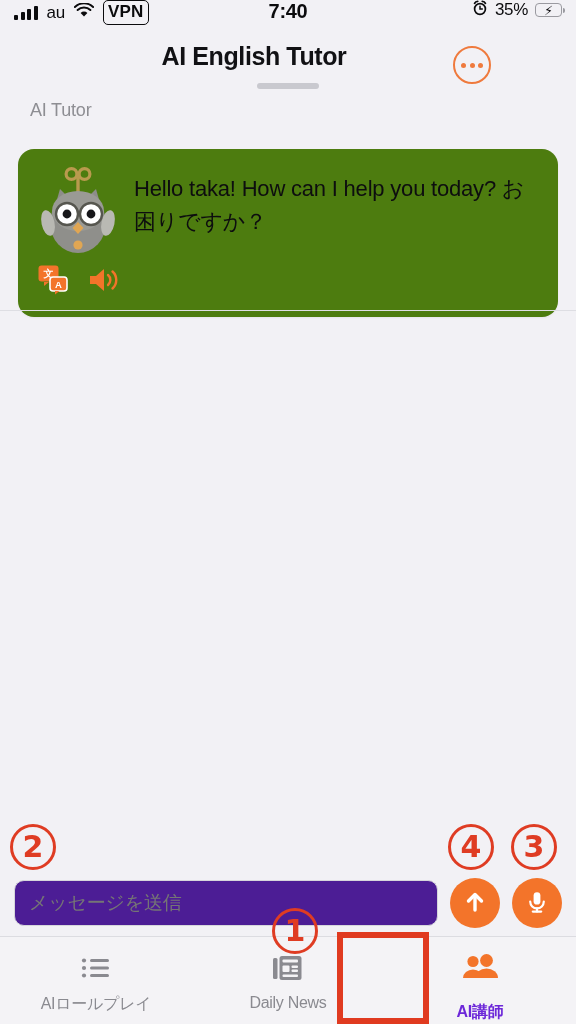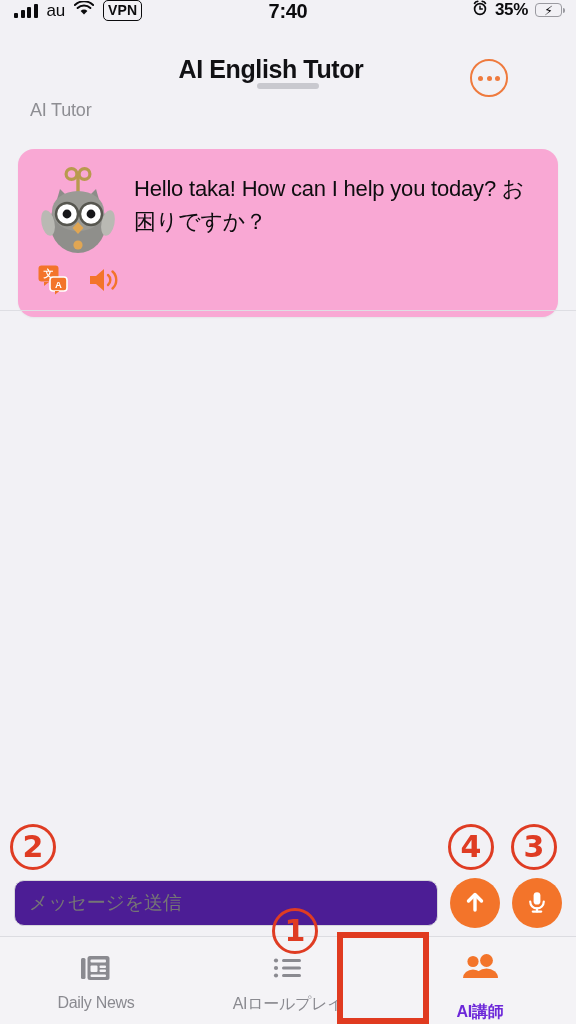--- a/index.html
+++ b/index.html
@@ -24,33 +24,33 @@
     position:relative; z-index:2; }
   .bars { display:flex; align-items:flex-end; gap:2.5px; height:15px; }
   .bars i { display:block; width:4px; background:#0b0b0d; border-radius:1px; }
   .bars i:nth-child(1){ height:5px; }
   .bars i:nth-child(2){ height:8px; }
   .bars i:nth-child(3){ height:11px; }
   .bars i:nth-child(4){ height:14px; }
   .carrier { font-size:17px; letter-spacing:-0.2px; }
   .vpn {
     border:1.8px solid #0b0b0d; border-radius:5px;
-    font-size:14px; font-weight:700; padding:1px 4px 2px; letter-spacing:0.2px;
-  }
-  .pct { font-size:17px; font-weight:700; letter-spacing:-0.3px; }
+    font-size:17px; font-weight:700; padding:1px 4px 2px; letter-spacing:0.2px;
+  }
+  .pct { font-size:17px; font-weight:400; letter-spacing:-0.3px; }
   .battery { position:relative; width:27px; height:14px;
     border:1.6px solid #9a9aa0; border-radius:4px; padding:1.5px; }
   .battery .fill { width:100%; height:100%; background:#37c84a; border-radius:2px; }
   .battery::after { content:""; position:absolute; right:-4px; top:4px;
     width:2.5px; height:5px; background:#9a9aa0; border-radius:0 2px 2px 0; }
   .battery .bolt { position:absolute; left:50%; top:50%; transform:translate(-50%,-50%);
     font-size:13px; line-height:1; color:#0b0b0d; }
 
   
-  .header { position:absolute; top:34px; left:17px; width:508px; height:62px;margin-top:13px; }
+  .header { position:absolute; top:34px; left:0; width:508px; height:62px; }
   .header-title {
     position:absolute; left:0; right:0; top:8px; text-align:center;
     font-size:25px; font-weight:700; color:#111114; letter-spacing:-0.4px;
   }
   .more-btn {
     position:absolute; right:17px; top:12px;
     width:38px; height:38px; border-radius:50%;
     border:2px solid #ef7a3d; display:flex; align-items:center;
     justify-content:center; gap:3.5px; background:transparent;
   }
@@ -59,21 +59,21 @@
     position:absolute; left:50%; transform:translateX(-50%); top:83px;
     width:62px; height:6px; border-radius:3px; background:#c9c9cf;
   }
 
   
   .chat { position:absolute; top:96px; left:0; width:576px; }
   .sender-label {
     margin:4px 0 28px 30px; font-size:18px; color:#8e8e93; letter-spacing:-0.2px;
   }
   .bubble {
-    margin:0 18px; background:#f9a8d4; border-radius:16px;
+    margin:0 18px; background:#4d7c0f; border-radius:16px;
     padding:18px 20px 16px 18px; min-height:168px;
     box-shadow:0 1px 2px rgba(0,0,0,0.05);
   }
   .bubble-row { display:flex; align-items:flex-start; gap:14px; }
   .avatar { width:84px; height:92px; flex:0 0 84px; position:relative; }
   .msg-text {
     font-size:22px; line-height:1.48; color:#0d0d0f; letter-spacing:-0.2px;
     padding-top:6px;
   }
   .bubble-actions { display:flex; align-items:center; gap:16px; margin-top:6px; margin-left:2px; }
@@ -258,46 +258,46 @@
         </svg>
       </span>
     </button>
   </div>
 
   <div class="tabbar">
 
     <div class="tab">
       <span class="tab-icon">
         <svg width="34" height="30" viewBox="0 0 34 30">
+          <circle cx="5" cy="7.5" r="2.1" fill="#8a8a90"></circle>
+          <circle cx="5" cy="15" r="2.1" fill="#8a8a90"></circle>
+          <circle cx="5" cy="22.5" r="2.1" fill="#8a8a90"></circle>
+          <rect x="11" y="6" width="19" height="3" rx="1.5" fill="#8a8a90"></rect>
+          <rect x="11" y="13.5" width="19" height="3" rx="1.5" fill="#8a8a90"></rect>
+          <rect x="11" y="21" width="19" height="3" rx="1.5" fill="#8a8a90"></rect>
+        </svg>
+      </span>
+      <span class="tab-label">AIロールプレイ</span>
+    </div>
+
+    <div class="tab">
+      <span class="tab-icon">
+        <svg width="34" height="30" viewBox="0 0 34 30">
           <rect x="2" y="5" width="4.5" height="21" rx="1.5" fill="#8a8a90"></rect>
           <rect x="8.5" y="3" width="22" height="24" rx="2.5" fill="#8a8a90"></rect>
           <rect x="11.5" y="6.5" width="15.5" height="3" rx="1" fill="#f4f3f6"></rect>
           <rect x="11.5" y="12.5" width="7" height="6.5" rx="1" fill="#f4f3f6"></rect>
           <rect x="20.5" y="12.5" width="6.5" height="2.4" rx="1" fill="#f4f3f6"></rect>
           <rect x="20.5" y="16.6" width="6.5" height="2.4" rx="1" fill="#f4f3f6"></rect>
           <rect x="11.5" y="21.5" width="15.5" height="2.4" rx="1" fill="#f4f3f6"></rect>
         </svg>
       </span>
       <span class="tab-label">Daily News</span>
     </div>
 
-    <div class="tab">
-      <span class="tab-icon">
-        <svg width="34" height="30" viewBox="0 0 34 30">
-          <circle cx="5" cy="7.5" r="2.1" fill="#8a8a90"></circle>
-          <circle cx="5" cy="15" r="2.1" fill="#8a8a90"></circle>
-          <circle cx="5" cy="22.5" r="2.1" fill="#8a8a90"></circle>
-          <rect x="11" y="6" width="19" height="3" rx="1.5" fill="#8a8a90"></rect>
-          <rect x="11" y="13.5" width="19" height="3" rx="1.5" fill="#8a8a90"></rect>
-          <rect x="11" y="21" width="19" height="3" rx="1.5" fill="#8a8a90"></rect>
-        </svg>
-      </span>
-      <span class="tab-label">AIロールプレイ</span>
-    </div>
-
     <div class="tab active">
       <span class="tab-icon">
         <svg width="40" height="30" viewBox="0 0 40 30">
           <circle cx="13" cy="8.5" r="5.6" fill="#f3742a"></circle>
           <path d="M3 25 a10 8.6 0 0 1 20 0 Z" fill="#f3742a"></path>
           <circle cx="26.5" cy="7.5" r="6.4" fill="#f3742a"></circle>
           <path d="M15 25 a11.5 9.6 0 0 1 23 0 Z" fill="#f3742a"></path>
         </svg>
       </span>
       <span class="tab-label">AI講師</span>

